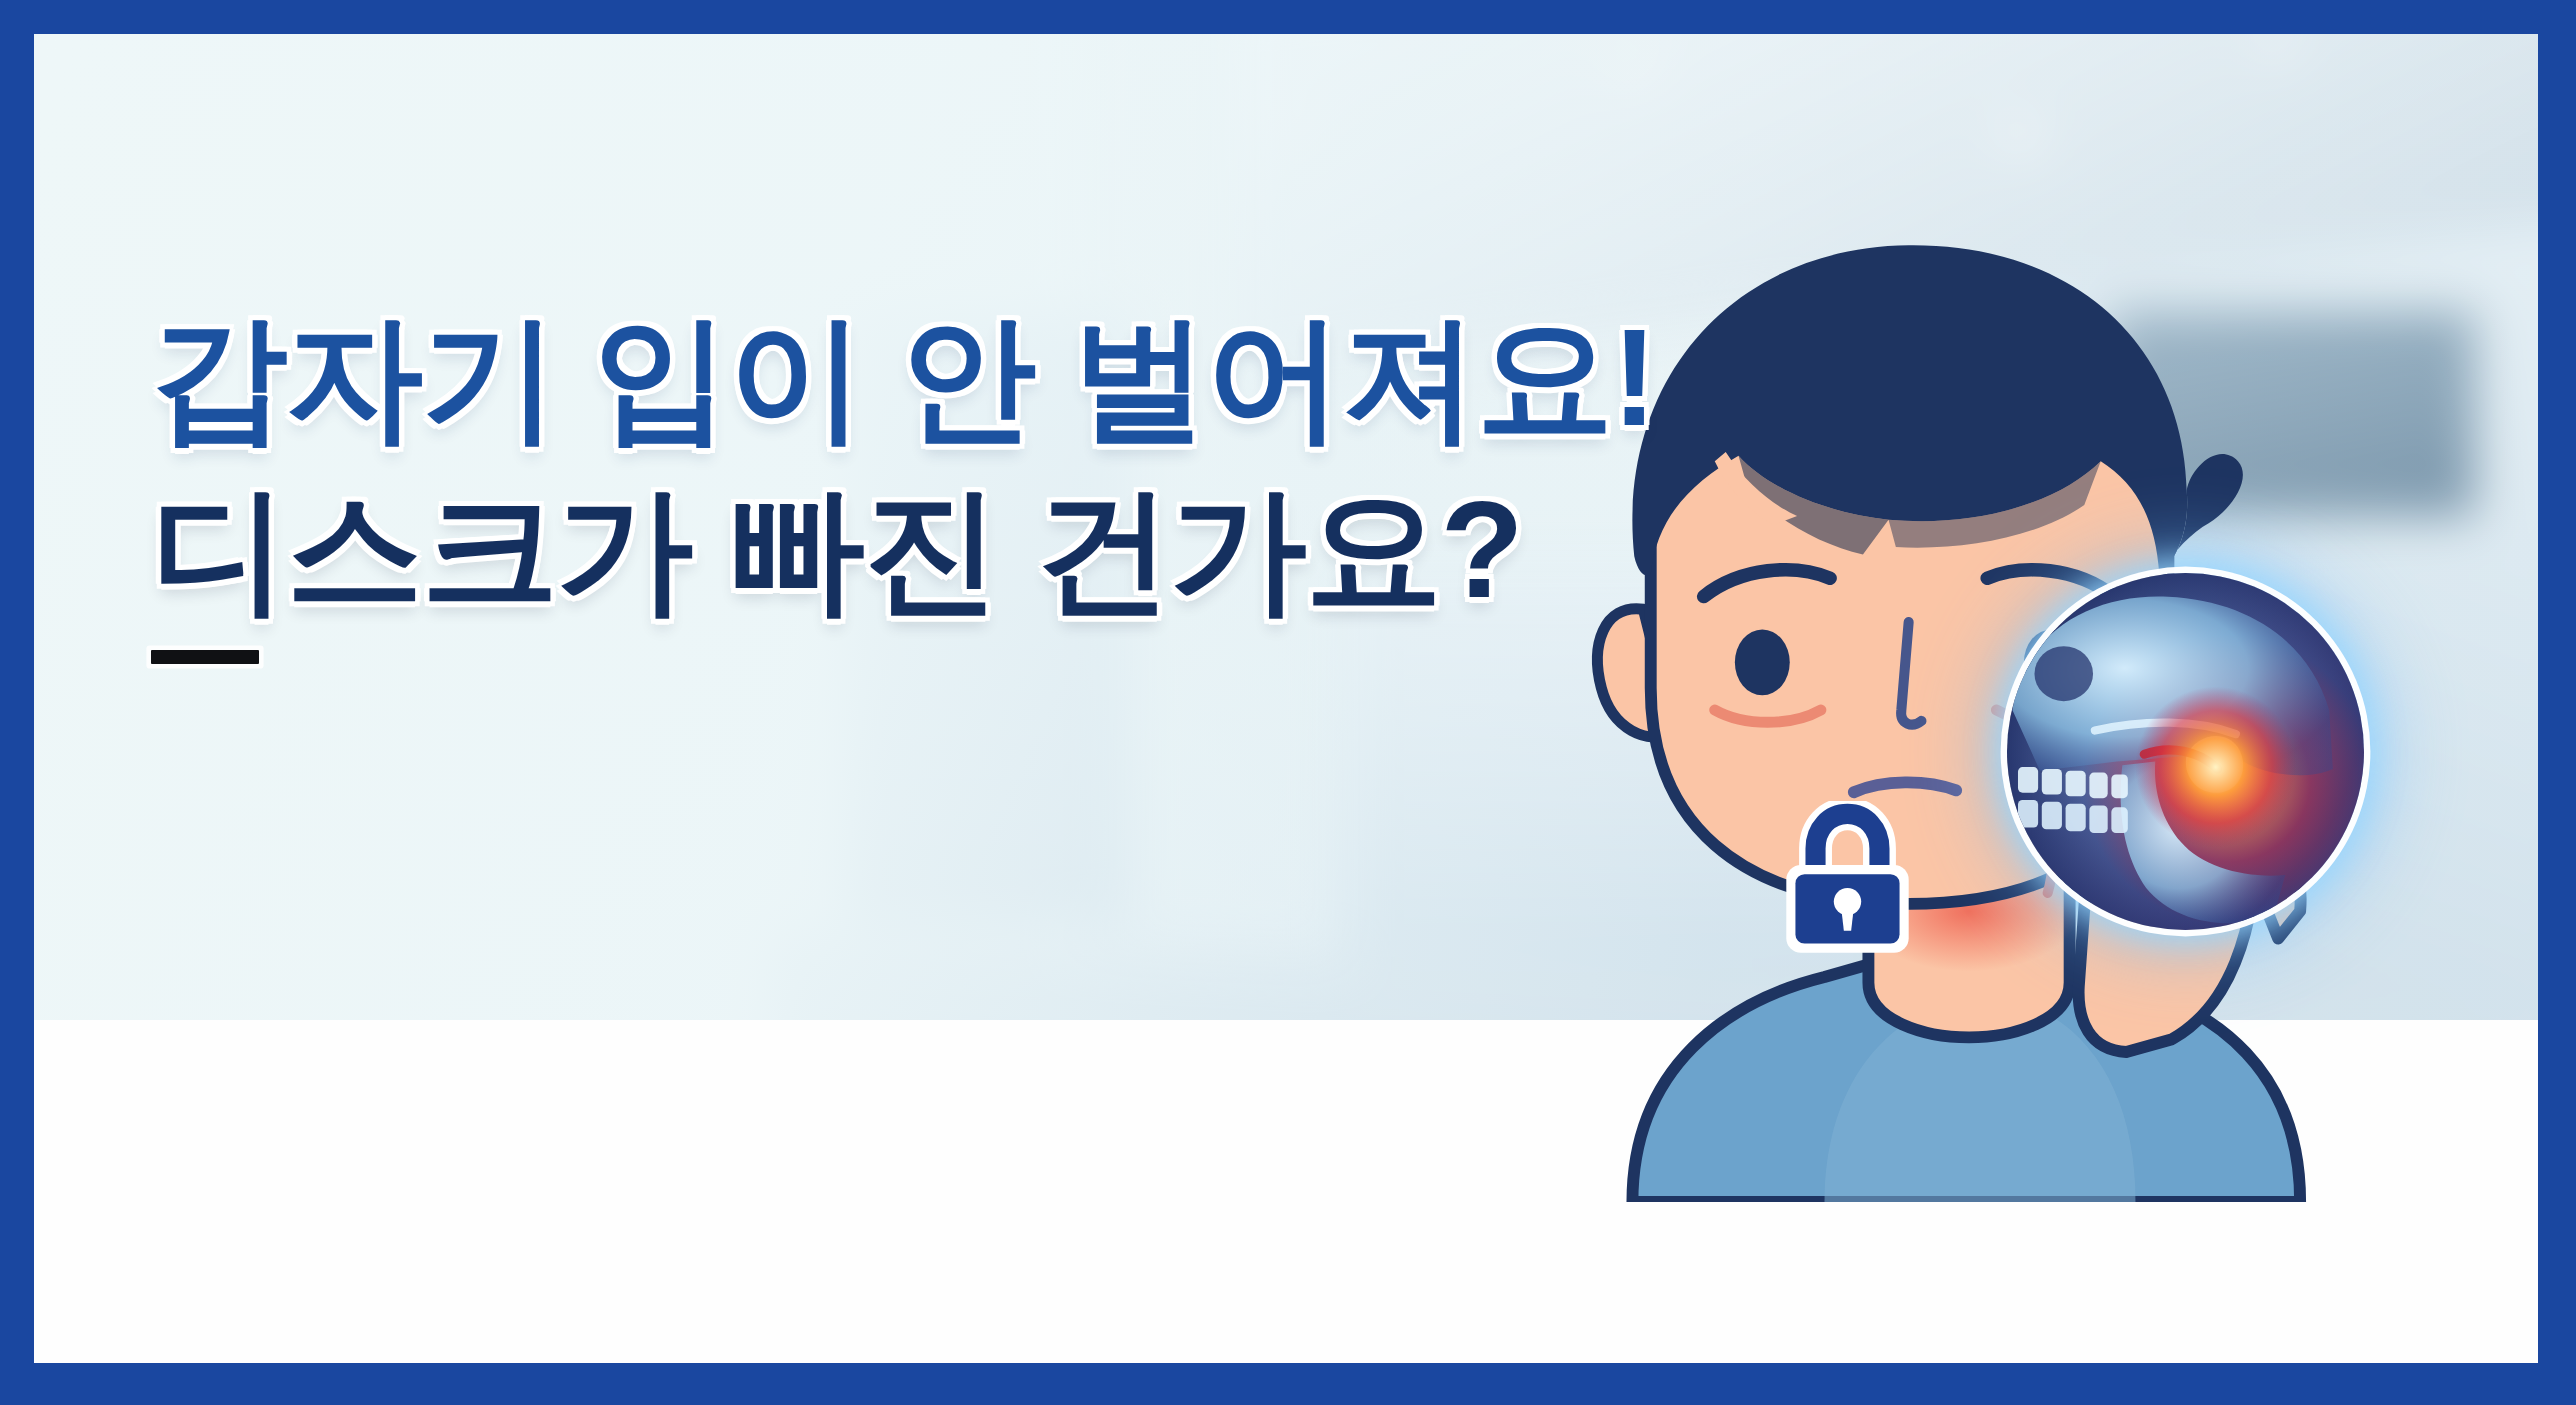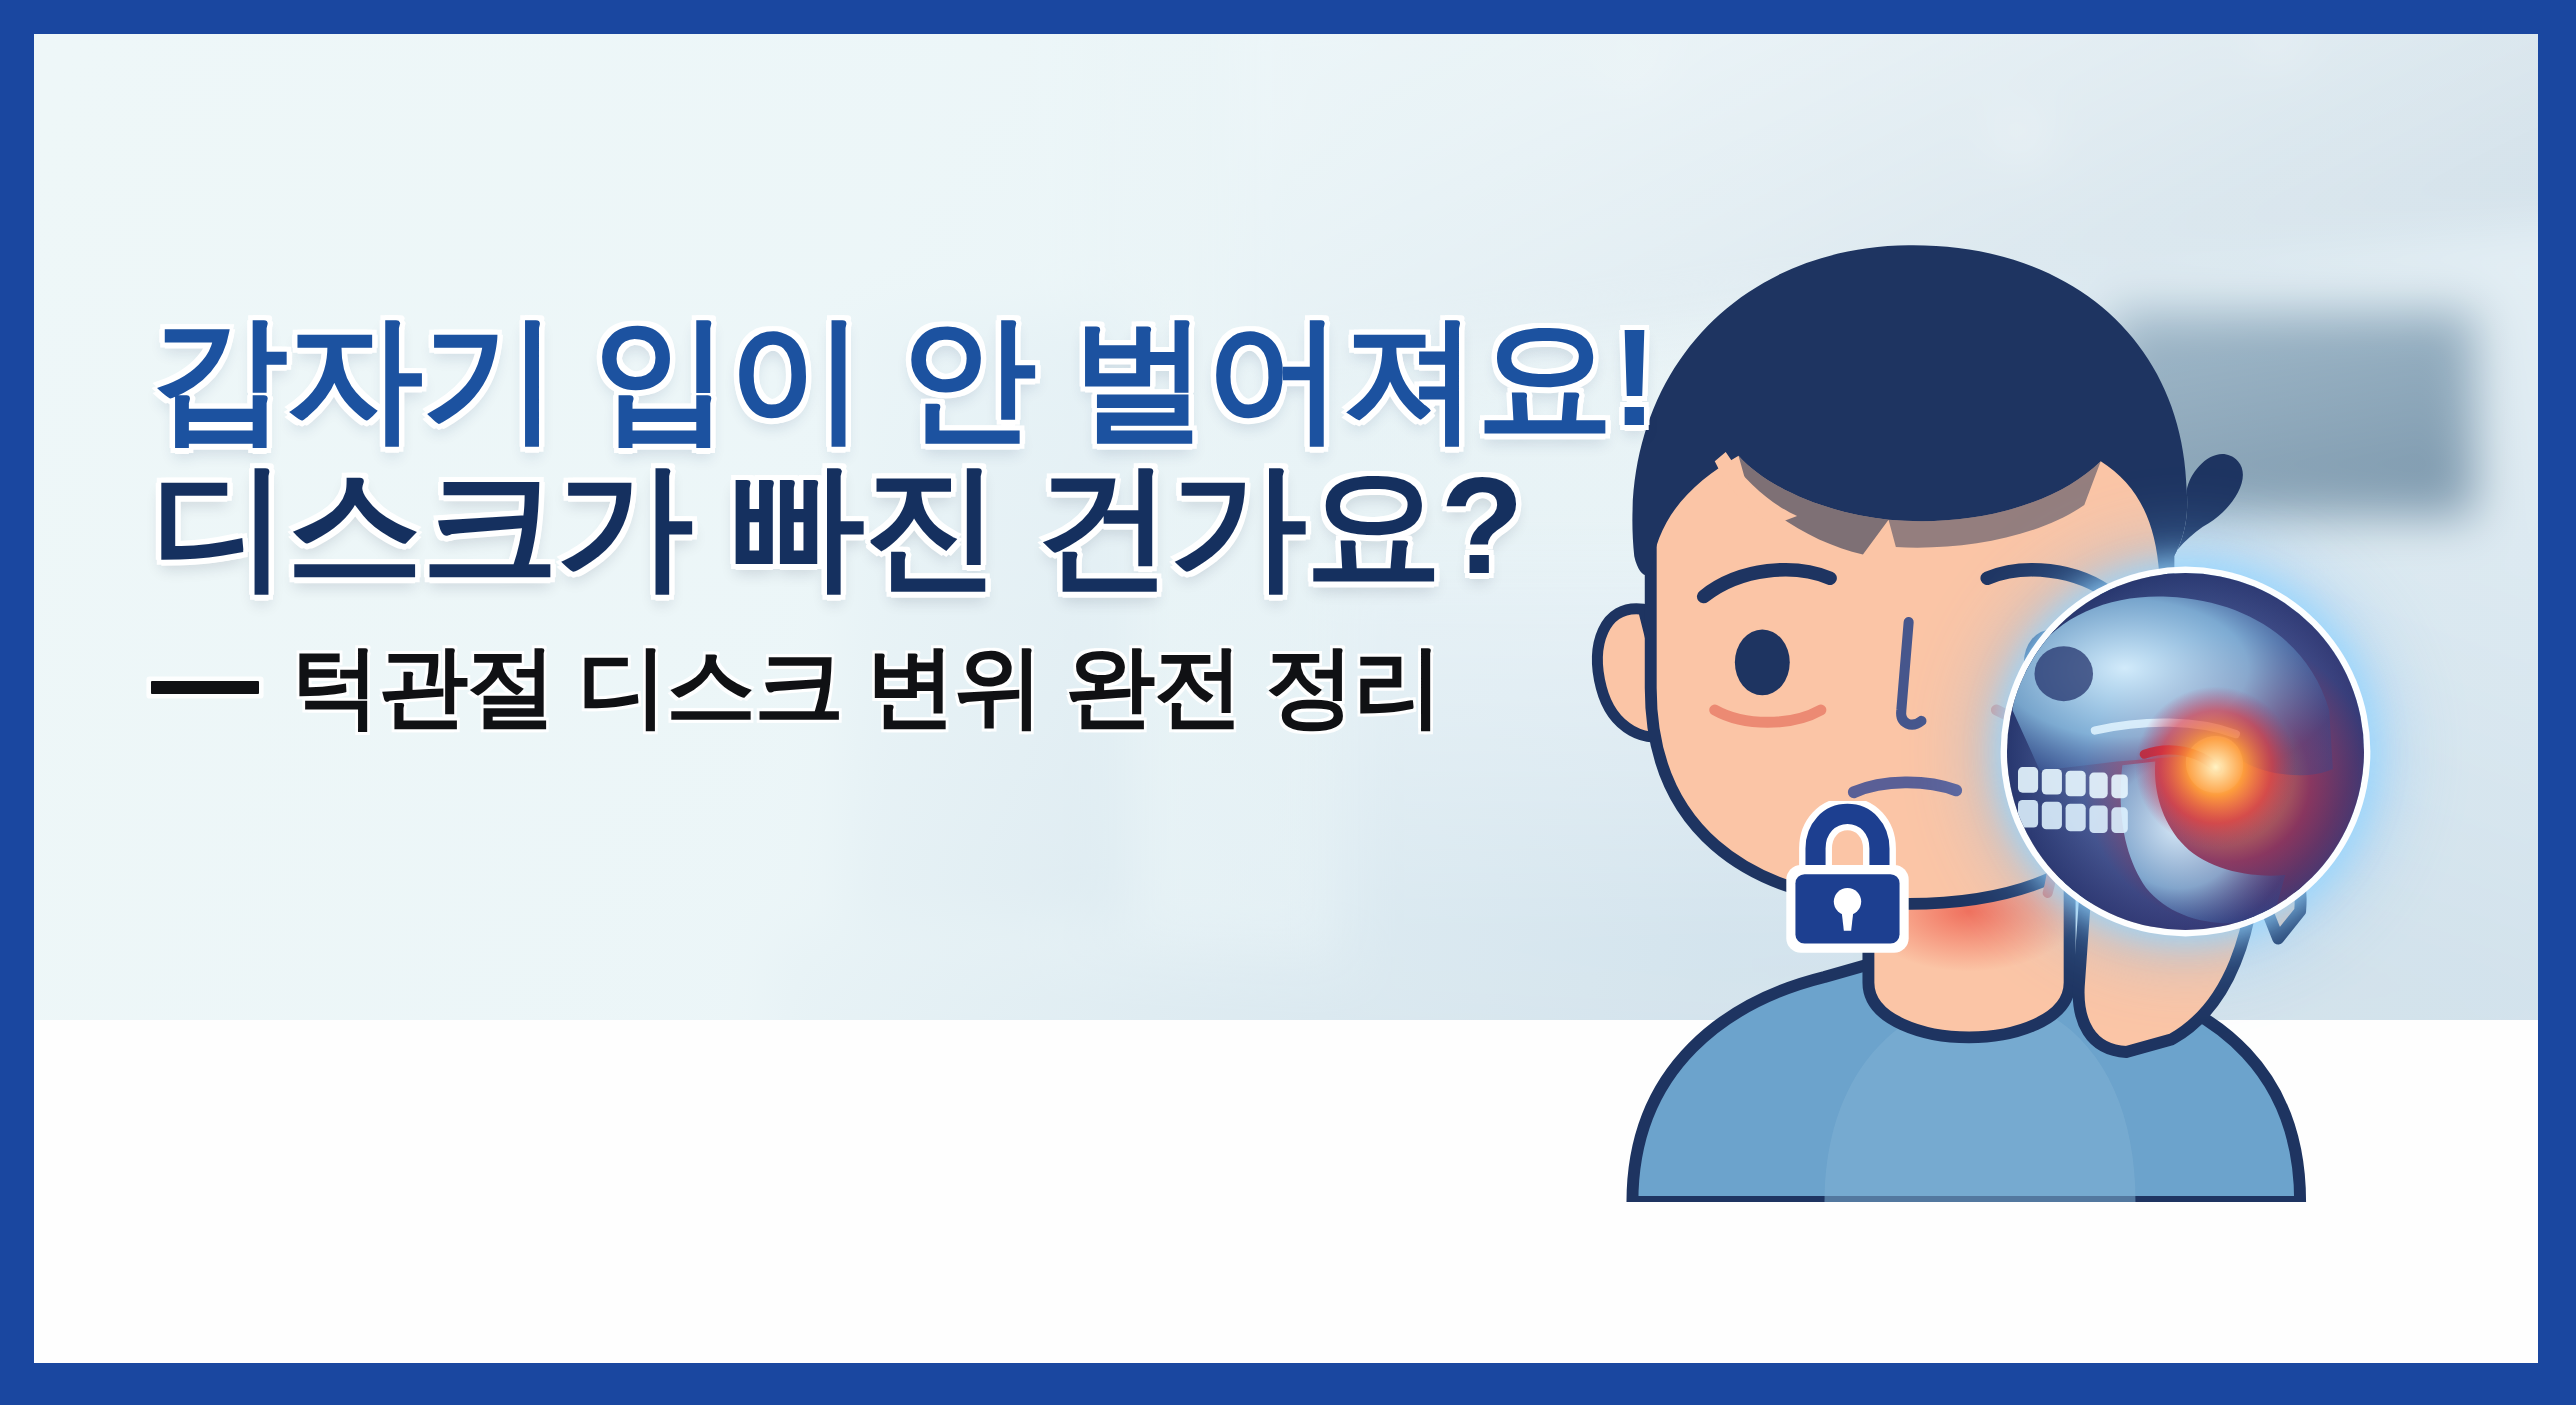--- a/index.html
+++ b/index.html
@@ -85,21 +85,21 @@
     font-size:137px;
     color:#1c52a0;
     text-shadow:
       -4.6px -4.6px 0 #fff, 4.6px -4.6px 0 #fff, -4.6px 4.6px 0 #fff, 4.6px 4.6px 0 #fff,
       0 -5.5px 0 #fff, 0 5.5px 0 #fff, -5.5px 0 0 #fff, 5.5px 0 0 #fff,
       0 9.1px 14.6px rgba(20,50,100,.16);
   }
   .ln2{
     font-size:137px;
     color:#15305f;
-    margin-top:8px;
+    margin-top:32px;
     text-shadow:
       -4.6px -4.6px 0 #fff, 4.6px -4.6px 0 #fff, -4.6px 4.6px 0 #fff, 4.6px 4.6px 0 #fff,
       0 -5.5px 0 #fff, 0 5.5px 0 #fff, -5.5px 0 0 #fff, 5.5px 0 0 #fff,
       0 9.1px 14.6px rgba(10,25,55,.16);
   }
   .ln3wrap{display:flex;align-items:center;gap:31px;margin-top:31px;}
   .dash{
     width:108px;height:13.7px;background:#101114;flex:none;border-radius:0.9px;
     box-shadow:0 0 0 4.6px rgba(255,255,255,.85);
   }
@@ -166,21 +166,20 @@
         <div class="spot sp4"></div>
 
       </div>
       <div class="veil"></div>
 
       <div class="copy">
         <p class="ln ln1">갑자기 입이 안 벌어져요!</p>
         <p class="ln ln2">디스크가 빠진 건가요?</p>
         <div class="ln3wrap">
           <span class="dash"></span>
-          <span class="ln3">턱관절 디스크 변위 완전 정리</span>
         </div>
       </div>
 
       <div class="person">
         <svg class="psvg" viewBox="0 0 1060 1078" preserveAspectRatio="xMidYMax meet">
           <defs>
             <radialGradient id="cheekGlow" cx="50%" cy="50%" r="50%">
               <stop offset="0%" stop-color="#f4765f" stop-opacity=".75"></stop>
               <stop offset="100%" stop-color="#f4765f" stop-opacity="0"></stop>
             </radialGradient>

